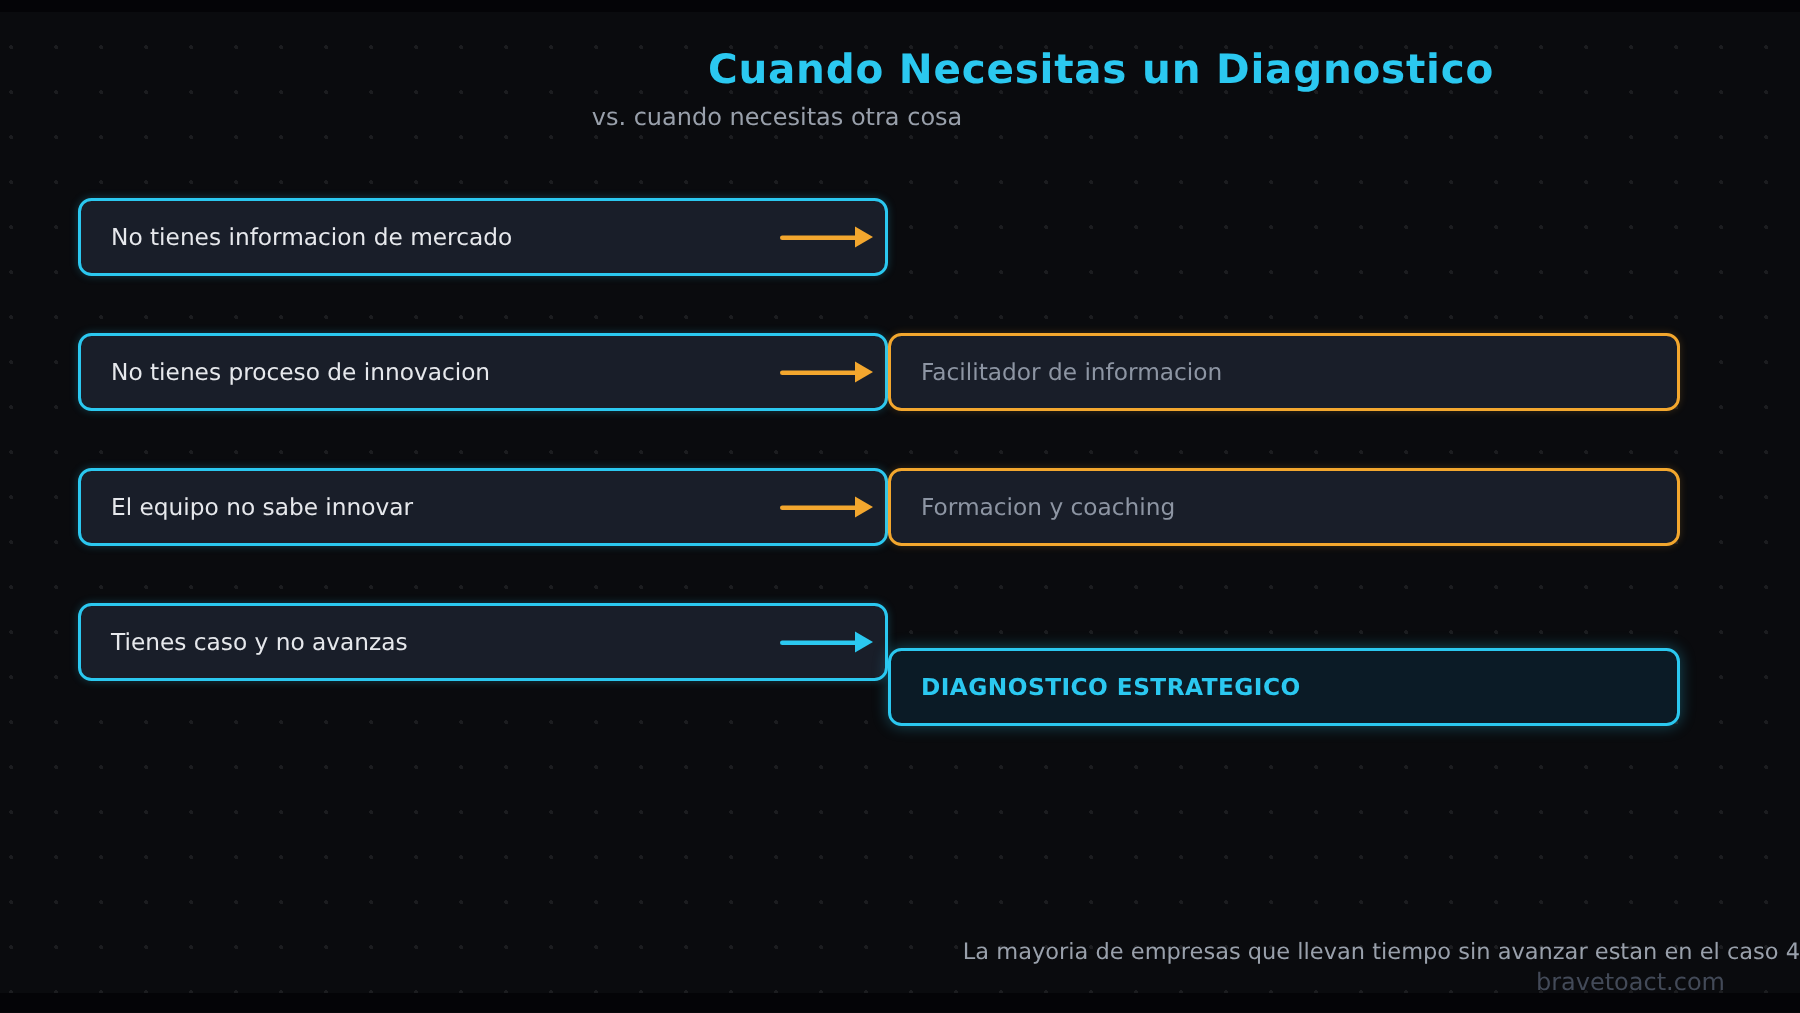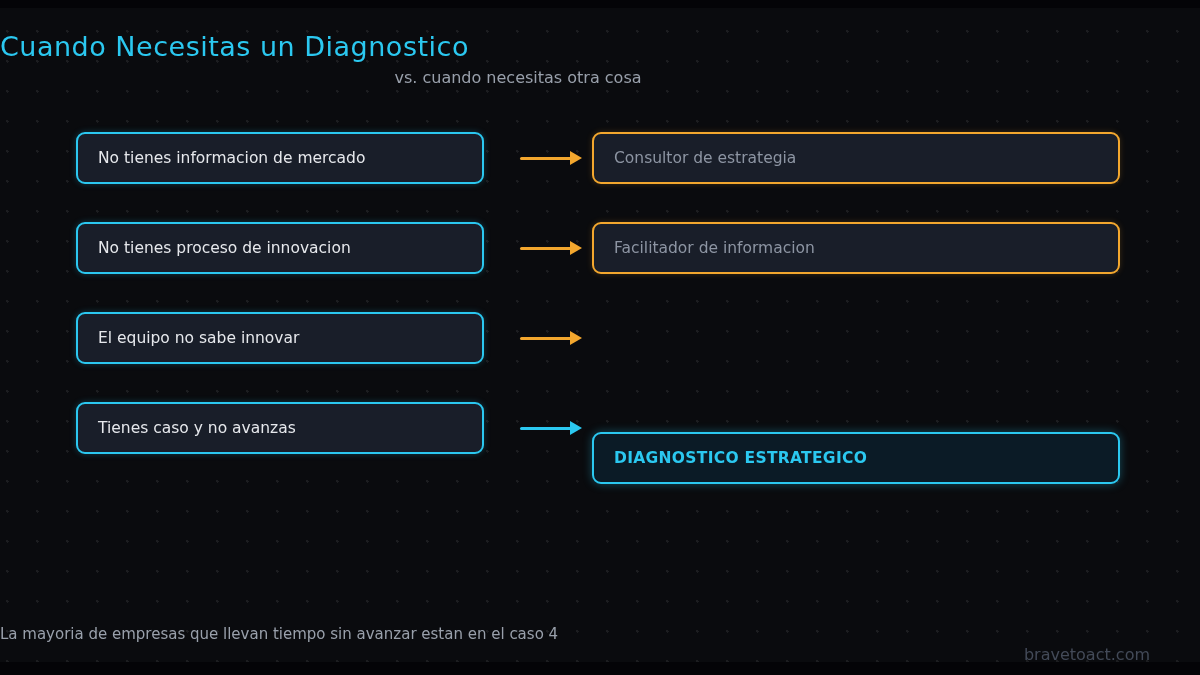--- a/index.html
+++ b/index.html
@@ -23,38 +23,38 @@
     background-size:30px 30px;
     background-position:6px 0;
     color:var(--text-primary);
   }
   .letterbox{position:absolute;left:0;width:1200px;background:#040407;z-index:5;}
   .letterbox.top{top:0;height:8px;}
   .letterbox.bottom{bottom:0;height:13px;}
 
   .title{
     position:absolute;top:31px;left:0;width:996px;
-    text-align:left;font-size:27px;font-weight:normal;
+    text-align:right;font-size:27px;font-weight:bold;
     color:var(--cyan);letter-spacing:0.5px;
   }
   .subtitle{
     position:absolute;top:68px;left:0;width:1036px;
     text-align:center;font-size:16px;color:var(--text-dim);
   }
 
   .row{position:absolute;left:0;width:1200px;height:52px;}
   .row.r0{top:132px;} .row.r1{top:222px;} .row.r2{top:312px;padding-left:24px;} .row.r3{top:402px;}
 
   .box{
     position:absolute;top:0;height:52px;
     border-radius:9px;display:flex;align-items:center;
     padding:0 20px;font-size:15.5px;
   }
   .need-box{
-    left:76px;width:408px;
+    left:52px;width:540px;
     background:var(--box-fill);
     border:2px solid var(--cyan);
     box-shadow:0 0 6px rgba(43,200,240,0.25);
     color:var(--text-primary);
     text-align:right;
   }
   .solution-box{
     left:592px;width:528px;
     background:var(--box-fill);
     border:2px solid var(--orange);
@@ -80,21 +80,21 @@
     position:absolute;left:50px;top:-6px;width:0;height:0;
     border-left:12px solid var(--orange);
     border-top:7.5px solid transparent;
     border-bottom:7.5px solid transparent;
   }
   .row.highlight .arrow .shaft{background:var(--cyan);}
   .row.highlight .arrow .head{border-left-color:var(--cyan);}
 
   .footer-note{
     position:absolute;top:625px;left:0;width:1200px;
-    text-align:left;font-size:15px;color:var(--text-dim);
+    text-align:right;font-size:15px;color:var(--text-dim);
   }
   .watermark{
     position:absolute;top:645px;right:50px;
     font-size:16px;color:var(--watermark);
   }
 </style>
 </head>
 <body>
 
 <div class="letterbox top"></div>
@@ -103,23 +103,20 @@
 <h1 class="title">Cuando Necesitas un Diagnostico</h1>
 <div class="subtitle">vs. cuando necesitas otra cosa</div>
 
 <div class="row r0">
   <div class="box need-box">
     <span>No tienes informacion de mercado</span>
   </div>
   <div class="arrow">
     <div class="shaft"></div>
     <div class="head"></div>
-  </div>
-  <div class="box solution-box">
-    <span>Consultor de estrategia</span>
   </div>
 </div>
 
 <div class="row r1">
   <div class="box need-box">
     <span>No tienes proceso de innovacion</span>
   </div>
   <div class="arrow">
     <div class="shaft"></div>
     <div class="head"></div>
@@ -130,20 +127,23 @@
 </div>
 
 <div class="row r2">
   <div class="box need-box">
     <span>El equipo no sabe innovar</span>
   </div>
   <div class="arrow">
     <div class="shaft"></div>
     <div class="head"></div>
   </div>
+  <div class="box solution-box">
+    <span>Formacion y coaching</span>
+  </div>
 </div>
 
 <div class="row r3 highlight">
   <div class="box need-box">
     <span>Tienes caso y no avanzas</span>
   </div>
   <div class="arrow">
     <div class="shaft"></div>
     <div class="head"></div>
   </div>

